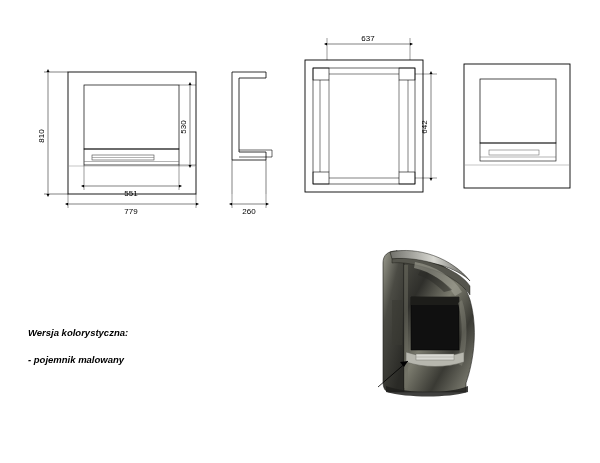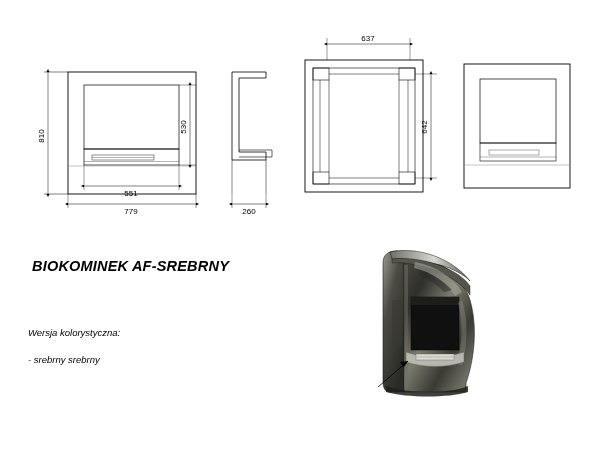--- a/index.html
+++ b/index.html
@@ -37,21 +37,21 @@
     font-family: "Liberation Sans", sans-serif;
     font-weight: bold;
     font-style: italic;
     font-size: 14.5px;
     letter-spacing: 0.2px;
     white-space: nowrap;
   }
   .label-text {
     position: absolute;
     font-family: "Liberation Sans", sans-serif;
-    font-weight: normal;
+    font-weight: bold;
     font-style: italic;
     font-size: 9.5px;
     white-space: nowrap;
     text-align: center;
   }
   .caption-text {
     position: absolute;
     font-family: "Liberation Sans", sans-serif;
     font-weight: bold;
     font-style: italic;
@@ -199,20 +199,19 @@
       <path d="M420,271 C432,274 444,281 452,290 L444,292 C436,284 428,278 418,275 Z" fill="#2a2a26" opacity="0.5"></path>
       <path d="M392,300 L402,300 L402,345 L392,345 Z" fill="#3a3a34" opacity="0.6"></path>
     </g>
 
     <g>
       <line x1="378" y1="387" x2="408" y2="361" stroke="#000" stroke-width="0.8"></line>
       <path d="M408,361 L400,362 L404,367 Z" fill="#000"></path>
     </g>
   </svg>
 
-  <div class="title-text" style="left:32px; top:258px;">BIOKOMINEK AF-SREBRNY</div>
 
   <div class="label-text" style="left:28px; top:327px;">Wersja kolorystyczna:</div>
 
-  <div class="label-text" style="left:28px; top:354px;">- srebrny srebrny</div>
+  <div class="label-text" style="left:28px; top:354px;">- pojemnik malowany</div>
 
 
 </div>
 
 </body></html>

